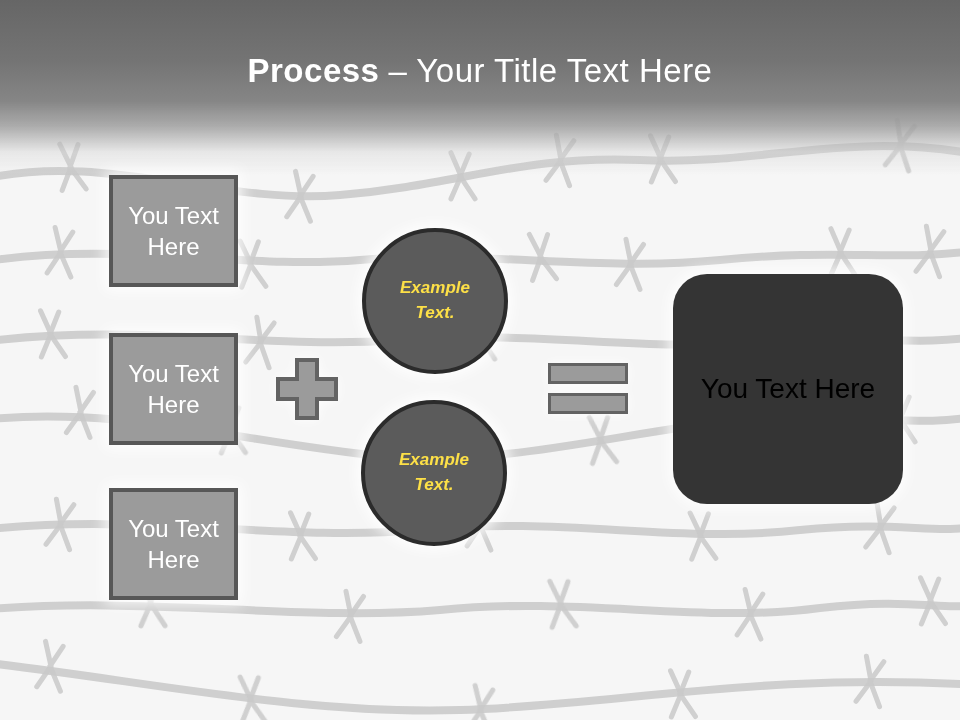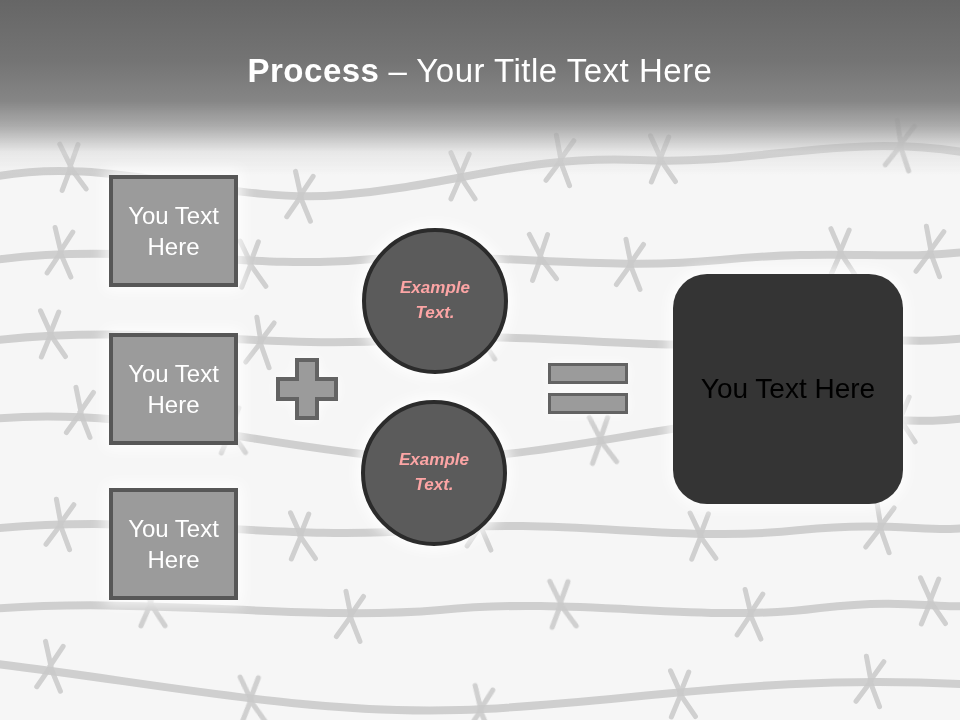--- a/index.html
+++ b/index.html
@@ -60,21 +60,21 @@
   .sq2 { top: 333px; }
   .sq3 { top: 488px; }
 
   .circle {
     position: absolute;
     width: 146px; height: 146px;
     box-sizing: border-box;
     border-radius: 50%;
     background: #5b5b5b;
     border: 4px solid #2b2b2b;
-    color: #fca5a5;
+    color: #fde047;
     font-size: 17px;
     font-weight: bold;
     font-style: italic;
     line-height: 1.45;
     display: flex; align-items: center; justify-content: center;
     text-align: center;
     box-shadow: 0 0 14px 4px rgba(255,255,255,0.9);
   }
   .circle .lbl { width: 86px; }
   .circle1 { left: 362px; top: 228px; }

